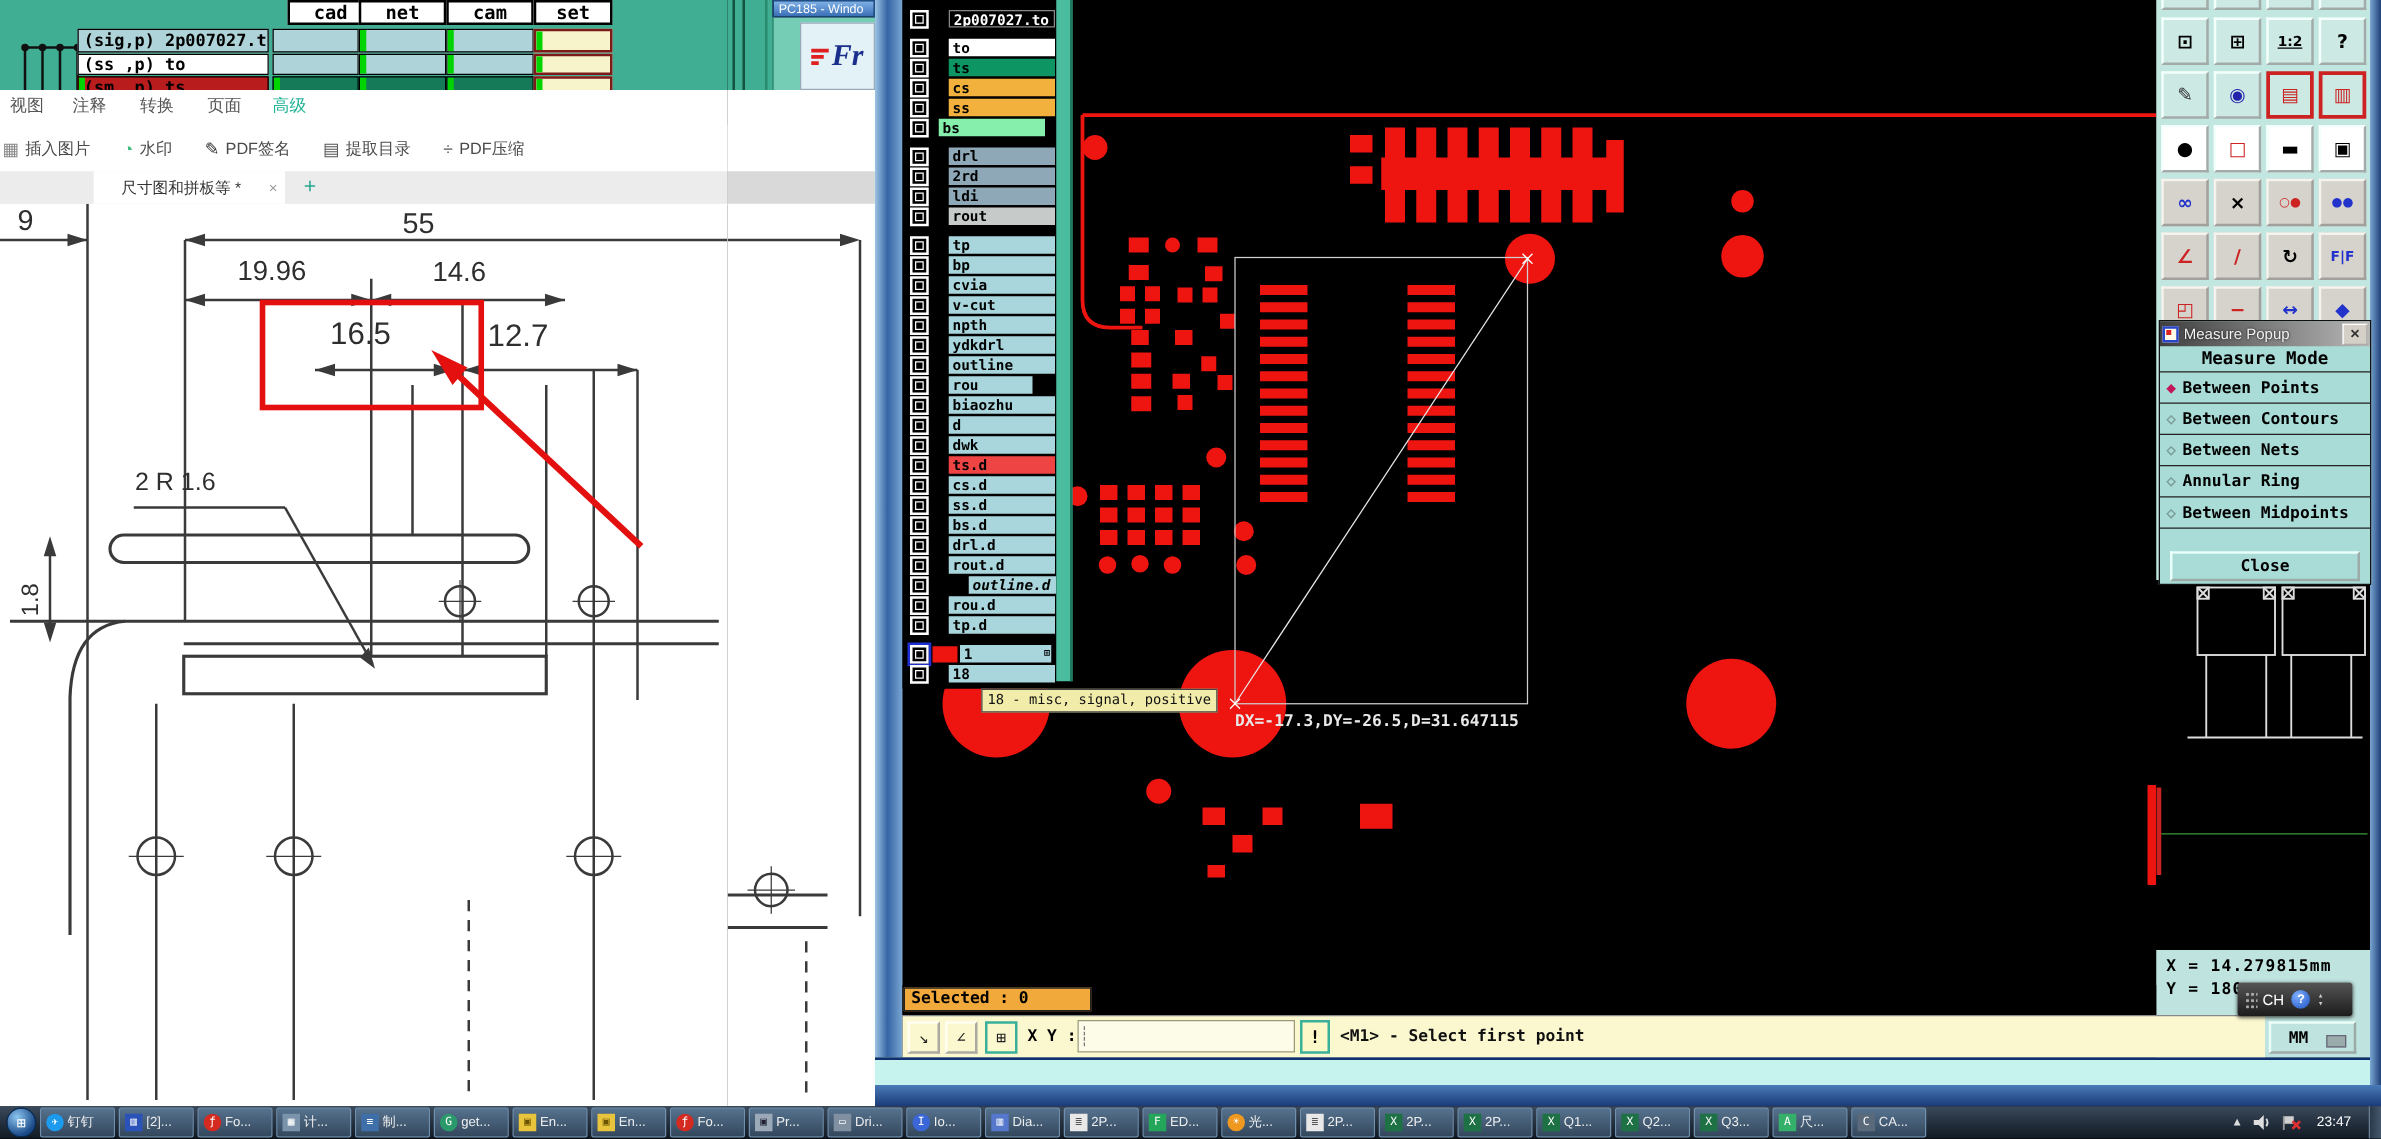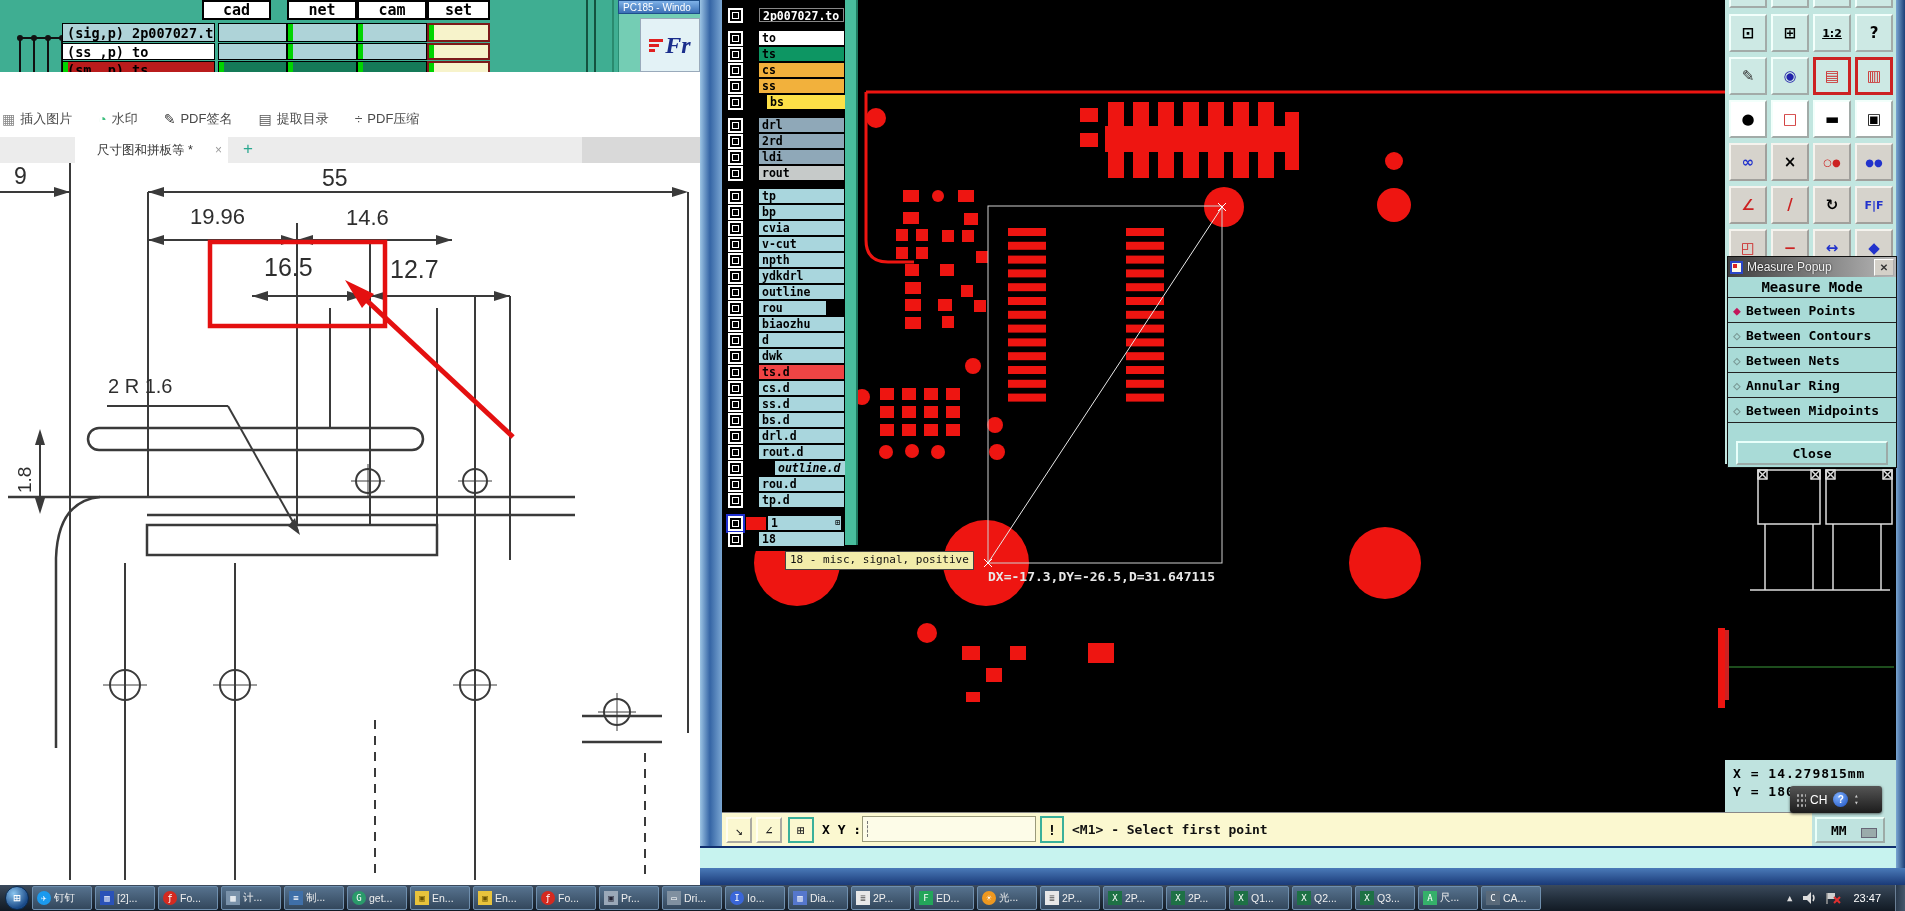--- a/index.html
+++ b/index.html
@@ -169,21 +169,21 @@
       <line x1="8" y1="10" x2="8" y2="44" stroke="#111" stroke-width="2"></line>
       <line x1="22" y1="10" x2="22" y2="44" stroke="#111" stroke-width="2"></line>
       <line x1="36" y1="10" x2="36" y2="44" stroke="#111" stroke-width="2"></line>
       <line x1="50" y1="10" x2="50" y2="44" stroke="#111" stroke-width="2"></line>
       <circle cx="8" cy="10" r="3" fill="#111"></circle>
         <circle cx="22" cy="10" r="3" fill="#111"></circle>
       <circle cx="36" cy="10" r="3" fill="#111"></circle>
         <circle cx="50" cy="10" r="3" fill="#111"></circle>
     </svg>
     <div id="cam-table-headers">
-        <div class="hdr-cell" style="left: 202px; width: 69px;">cad</div>
+        <div class="hdr-cell" style="left: 230px; width: 69px;">cad</div>
         <div class="hdr-cell" style="left: 287px; width: 70px;">net</div>
         <div class="hdr-cell" style="left: 357px; width: 70px;">cam</div>
         <div class="hdr-cell" style="left: 427px; width: 63px;">set</div>
       </div>
     <div id="cam-table-rows">
         <div class="tbl-cell" style="left: 62px; top: 23px; width: 153px; height: 19px; background: rgb(174, 211, 216);">
           <span>(sig,p) 2p007027.tc</span>
         </div>
         <div class="tbl-cell" style="left: 218px; top: 23px; width: 69px; height: 19px; background: rgb(174, 211, 216);"></div>
         <div class="tbl-cell" style="left: 287px; top: 23px; width: 70px; height: 19px; background: rgb(174, 211, 216);">
@@ -238,20 +238,27 @@
   <div class="abs" id="logo-box">
     <span class="logo-lines">
       <div style="width:14px"></div>
         <div style="width:10px"></div>
         <div style="width:6px"></div>
     </span>
     <span class="logo-fr">Fr</span>
   </div>
 
   <div class="abs" id="pdf-win">
+    <div id="pdf-menus">
+        <div class="pdf-menu" style="left: 8px;">视图</div>
+        <div class="pdf-menu" style="left: 58px;">注释</div>
+        <div class="pdf-menu" style="left: 112px;">转换</div>
+        <div class="pdf-menu" style="left: 166px;">页面</div>
+        <div class="pdf-menu active" style="left: 218px;">高级</div>
+      </div>
     <div id="pdf-tools" style="padding-left: 2px;">
         <div class="pdf-tool">
           <span class="ico" style="color: rgb(136, 136, 136);">▦</span>
           <span>插入图片</span>
         </div>
         <div class="pdf-tool">
           <span class="ico" style="color: rgb(63, 191, 127);">◔</span>
           <span>水印</span>
         </div>
         <div class="pdf-tool">
@@ -507,21 +514,21 @@
         <div class="layer-row">
           <span class="layer-cb">
             <i></i>
           </span>
           <span class="layer-name" style="background: rgb(242, 177, 60); color: rgb(0, 0, 0); margin-left: 16px; width: 85px;">ss</span>
         </div>
         <div class="layer-row">
           <span class="layer-cb">
             <i></i>
           </span>
-          <span class="layer-name" style="background: #fde047; color: rgb(0, 0, 0); margin-left: 24px; width: 85px;">bs</span>
+          <span class="layer-name" style="background: #86efac; color: rgb(0, 0, 0); margin-left: 8px; width: 85px;">bs</span>
         </div>
         <div class="grp-gap"></div>
         <div class="layer-row">
           <span class="layer-cb">
             <i></i>
           </span>
           <span class="layer-name" style="background: rgb(143, 168, 184); color: rgb(0, 0, 0); margin-left: 16px; width: 85px;">drl</span>
         </div>
         <div class="layer-row">
           <span class="layer-cb">
@@ -798,20 +805,23 @@
       </div>
     </div>
 
     <div class="abs" id="ime">
       <span class="grip"></span>
       <span class="ch">CH</span>
       <span class="q">?</span>
       <span class="arr">▴<br>▾</span>
     </div>
 
+    <div class="abs" id="sel-strip">
+      <div id="sel-box">Selected : 0</div>
+    </div>
 
     <div class="abs" id="xy-bar">
       <div class="xy-btn" style="left:4px">↘</div>
       <div class="xy-btn" style="left:34px">∠</div>
       <div class="xy-btn active" style="left:66px">⊞</div>
       <span id="xy-label">X Y :</span>
       <div id="xy-input"><i></i><span></span></div>
       <div id="bang-btn">!</div>
       <span id="prompt-msg">&lt;M1&gt; - Select first point</span>
     </div>

